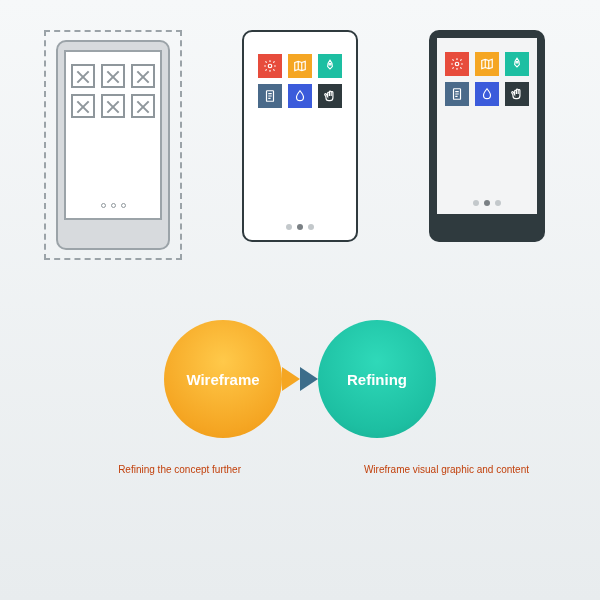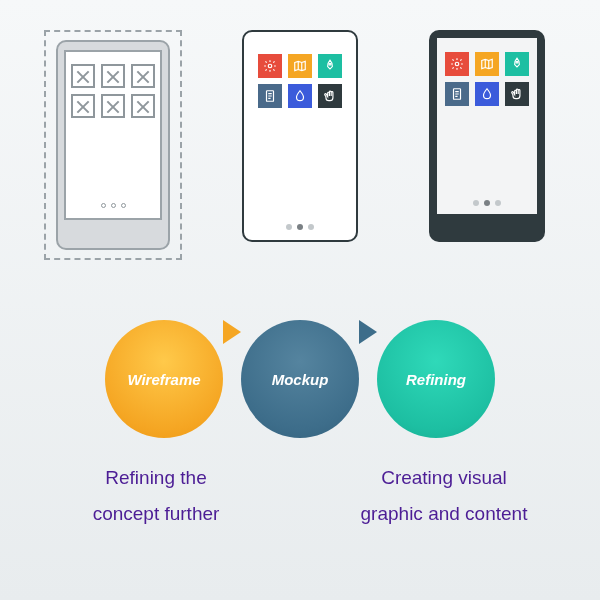--- a/index.html
+++ b/index.html
@@ -34,31 +34,31 @@
 
 .proto-phone { width:116px; height:212px; background:#2f3a3e; border-radius:10px; display:flex; flex-direction:column; align-items:center; }
 .proto-screen { margin-top:8px; width:100px; height:176px; background:#f3f4f5; display:flex; flex-direction:column; align-items:center; padding-top:14px; }
 .app-grid { display:grid; grid-template-columns:repeat(3,24px); grid-template-rows:repeat(2,24px); gap:6px; }
 .app { width:24px; height:24px; display:flex; align-items:center; justify-content:center; }
 .app svg { width:14px; height:14px; stroke:#fff; stroke-width:2; fill:none; }
 .pdots-wrap { margin-top:auto; margin-bottom:10px; display:flex; gap:5px; }
 .proto .pdots-wrap { margin-bottom:8px; }
 
 
-.stages { display:flex; justify-content:center; margin-top:40px; padding:0 12px;font-style:italic; }
+.stages { display:flex; align-items:center; justify-content:center; margin-top:40px; padding:0 12px; }
 .circle { width:118px; height:118px; border-radius:50%; display:flex; align-items:center; justify-content:center; color:#fff; font-weight:600; font-size:15px; }
 .c1 { background: radial-gradient(circle at 50% 35%, #ffc94a 0%, #f5a623 70%, #ec9512 100%); }
 .c2 { background: radial-gradient(circle at 50% 35%, #55849f 0%, #3d6d8a 70%, #335f7a 100%); }
 .c3 { background: radial-gradient(circle at 50% 35%, #2fd9b9 0%, #1dbfa2 70%, #17a98f 100%); }
 .tri { width:0; height:0; border-top:12px solid transparent; border-bottom:12px solid transparent; }
 .t1 { border-left:18px solid #f5a623; }
 .t2 { border-left:18px solid #3d6d8a; }
 
 .descs { display:flex; justify-content:space-around; margin-top:22px; padding:0 12px; }
-.desc { width:170px; text-align:center; font-size:19px; line-height:1.9; color:#4c1d95; }
+.desc { width:170px; text-align:right; font-size:10px; line-height:1.9; color:#c2410c; }
 </style>
 </head>
 <body>
 
 <div class="phones">
 
   <div class="phone-wrap">
     <div class="wire-outer">
       <div class="wire-phone">
         <div class="wire-screen">
@@ -174,25 +174,22 @@
     </div>
   </div>
 
 </div>
 
 <div class="stages">
   <div class="circle c1">
       <span>Wireframe</span>
     </div>
   <div class="tri t1"></div>
-  <div class="circle c2">
-      <span>Mockup</span>
-    </div>
   <div class="tri t2"></div>
   <div class="circle c3">
       <span>Refining</span>
     </div>
 </div>
 
 <div class="descs">
   <div class="desc">Refining the concept further</div>
-  <div class="desc">Creating visual graphic and content</div>
+  <div class="desc">Wireframe visual graphic and content</div>
 </div>
 
 </body></html>

